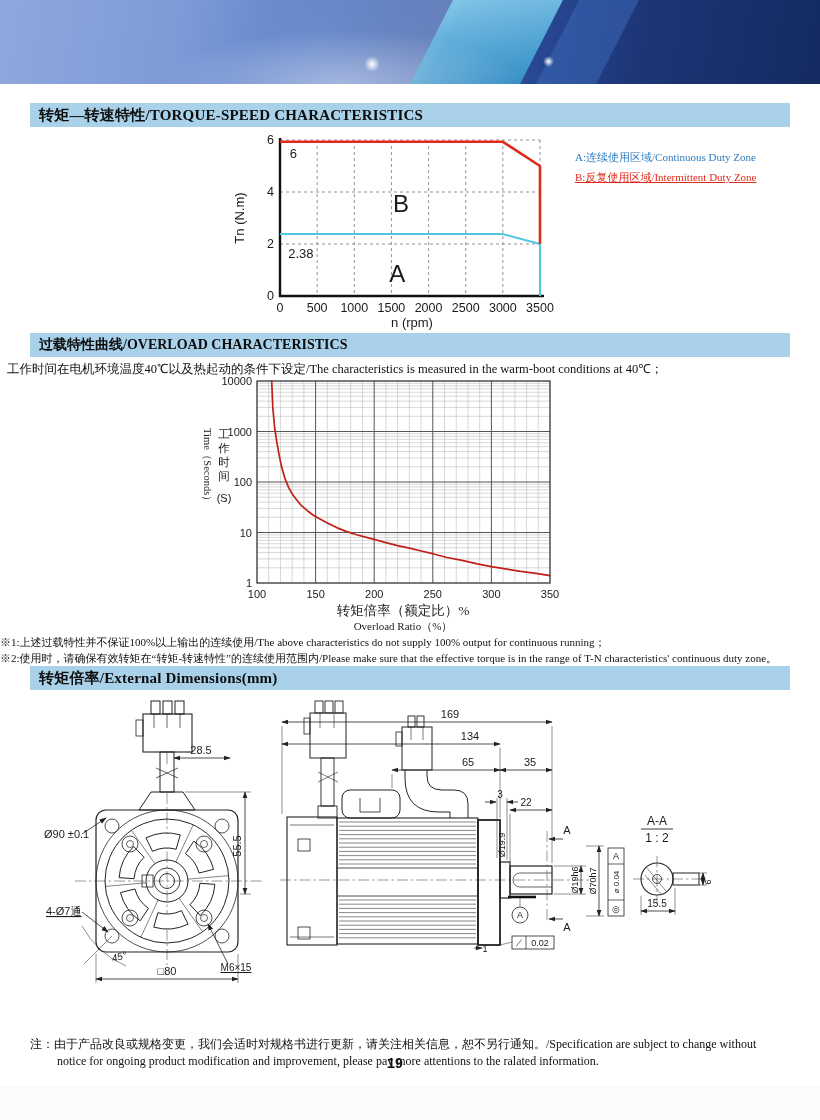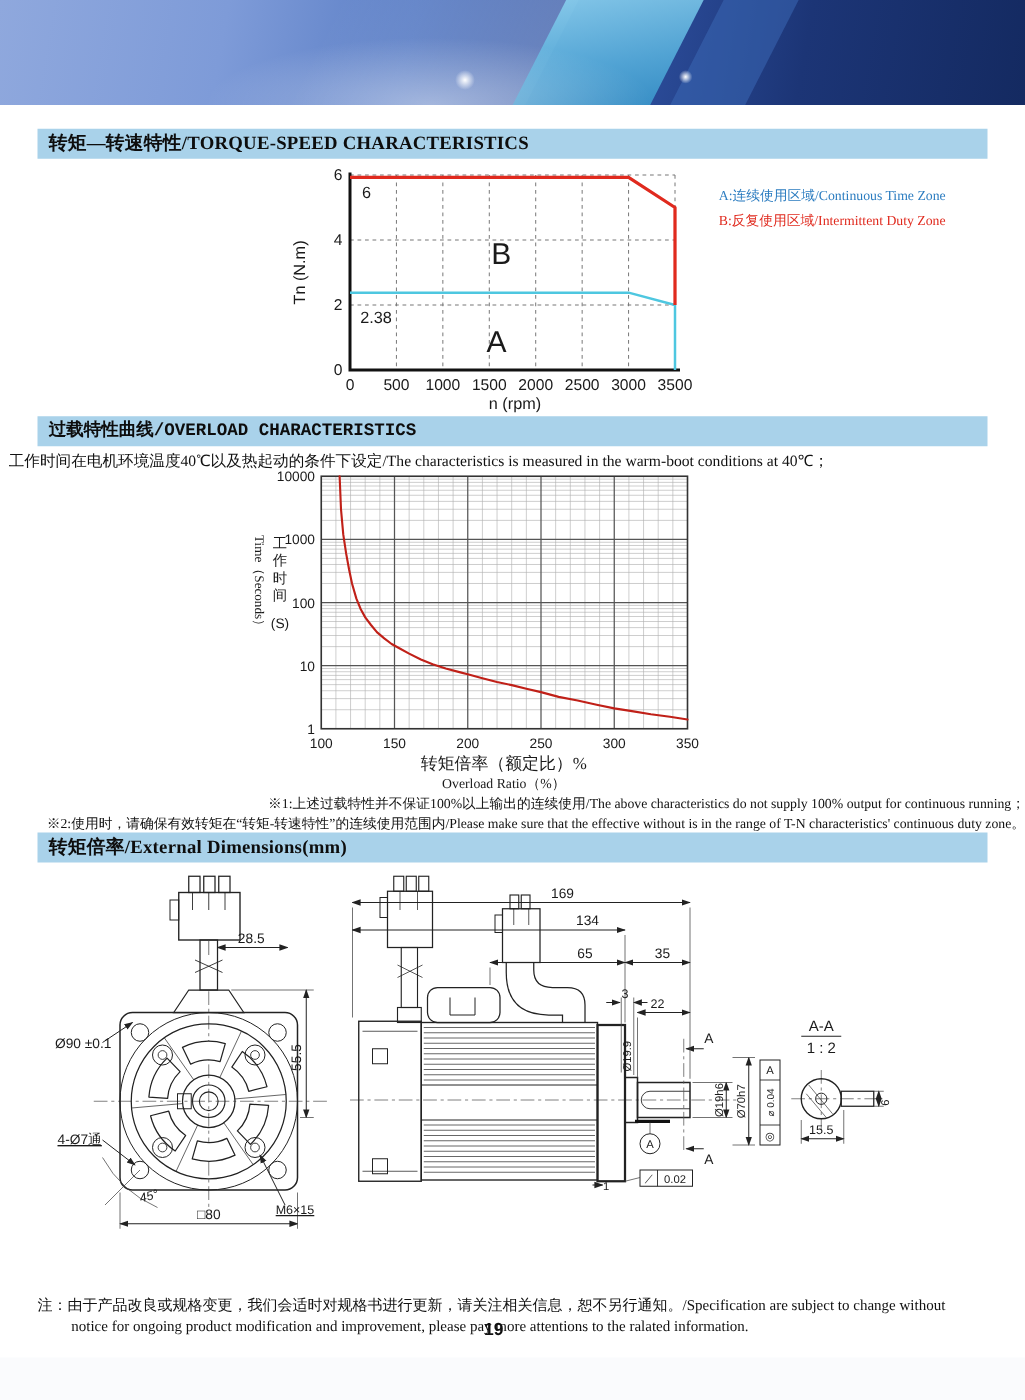--- a/index.html
+++ b/index.html
@@ -21,27 +21,27 @@
     background:radial-gradient(ellipse 300px 90px at 42% 100%,rgba(255,255,255,.38),rgba(255,255,255,0) 60%);}
   .bn-dot{position:absolute;border-radius:50%;background:radial-gradient(circle,#ffffff 0%,rgba(255,255,255,0) 70%);}
   .d1{left:364px;top:56px;width:16px;height:16px;}
   .d2{left:543px;top:56px;width:11px;height:11px;}
 
   
   .secbar{position:absolute;left:30px;width:760px;height:24px;background:#a9d2ea;
     font-family:"Liberation Serif",serif;font-weight:bold;font-size:15px;line-height:24px;
     padding-left:9px;box-sizing:border-box;color:#0d0d0d;letter-spacing:.2px;}
   .s1{top:103px;}
-  .s2{top:333px;font-family:Liberation Mono, monospace;font-size:14px;letter-spacing:0;}
+  .s2{top:333px;font-family:Liberation Serif, serif;font-size:14px;letter-spacing:0;}
   .s3{top:666px;}
 
   
   .legend{position:absolute;left:575px;top:147px;font-size:11px;font-family:"Liberation Serif",serif;line-height:20px;}
   .cond{position:absolute;left:0;top:360px;width:670px;text-align:center;font-size:12.5px;font-family:Liberation Serif, serif;}
-  .note{position:absolute;left:0;width:820px;text-align:right;font-size:11px;}
+  .note{position:absolute;left:0;width:820px;text-align:left;font-size:11px;}
   .n1{top:635px;}
   .n2{top:651px;}
 
   
   .footnote{position:absolute;left:30px;top:1036px;width:726px;font-size:12px;line-height:1.45;
     padding-left:27px;text-indent:-27px;}
   .pagenum{position:absolute;left:0;top:1055px;width:790px;text-align:center;
     font-family:"Liberation Sans",sans-serif;font-size:14px;font-weight:600;}
   .footer-band{position:absolute;left:0;top:1086px;width:820px;height:34px;background:#fafbfd;}
 
@@ -93,22 +93,22 @@
     <text transform="translate(14,88) rotate(-90)" text-anchor="middle" font-size="13" font-family="&quot;Liberation Sans&quot;,sans-serif">Tn (N.m)</text>
     <polyline points="50,104.12 272.85714285714283,104.12 310,114 310,166" fill="none" stroke="#4ec7e0" stroke-width="2" stroke-linejoin="round"></polyline>
     <polyline points="50,11.819999999999993 272.85714285714283,11.819999999999993 310,36 310,114" fill="none" stroke="#e02a1e" stroke-width="2.6" stroke-linejoin="round"></polyline>
     <text x="59.65714285714286" y="28.200000000000017" fill="#e02a1e" font-size="13" font-family="&quot;Liberation Sans&quot;,sans-serif">6</text>
     <text x="58.17142857142857" y="128.3" fill="#7fd6e8" font-size="13" font-family="&quot;Liberation Sans&quot;,sans-serif">2.38</text>
     <text x="162.9142857142857" y="81.5" fill="#e02a1e" font-size="24" font-family="&quot;Liberation Sans&quot;,sans-serif">B</text>
     <text x="159.2" y="151.7" fill="#4ec7e0" font-size="24" font-family="&quot;Liberation Sans&quot;,sans-serif">A</text>
   </svg>
 
 <div class="legend">
-  <div id="legA" style="color: rgb(43, 124, 192);">A:连续使用区域/Continuous Time Zone</div>
-  <div id="legB" style="color: rgb(224, 42, 30);">B:反复使用区域/Intermittent Duty Zone</div>
+  <div id="legA" style="color: rgb(43, 124, 192);">A:连续使用区域/Continuous Duty Zone</div>
+  <div id="legB" style="color: rgb(224, 42, 30); text-decoration: underline;">B:反复使用区域/Intermittent Duty Zone</div>
 </div>
 
 <div class="secbar s2">过载特性曲线/OVERLOAD CHARACTERISTICS</div>
 <div class="cond">工作时间在电机环境温度40℃以及热起动的条件下设定/The characteristics is measured in the warm-boot conditions at 40℃；</div>
 
 <svg id="overloadChart" class="abs" style="left:180px;top:372px" width="420" height="262">
     <line x1="88.72" y1="9" x2="88.72" y2="211" stroke="#b0b0b0" stroke-width="0.5"></line>
     <line x1="100.44" y1="9" x2="100.44" y2="211" stroke="#b0b0b0" stroke-width="0.5"></line>
     <line x1="112.16" y1="9" x2="112.16" y2="211" stroke="#b0b0b0" stroke-width="0.5"></line>
     <line x1="123.88" y1="9" x2="123.88" y2="211" stroke="#b0b0b0" stroke-width="0.5"></line>
@@ -184,21 +184,21 @@
     <text x="44" y="80" text-anchor="middle" font-size="11.5">作</text>
     <text x="44" y="94" text-anchor="middle" font-size="11.5">时</text>
     <text x="44" y="108" text-anchor="middle" font-size="11.5">间</text>
     <text x="44" y="130" text-anchor="middle" font-size="11" font-family="&quot;Liberation Sans&quot;,sans-serif">(S)</text>
     <text x="223" y="243" text-anchor="middle" font-size="13.5">转矩倍率（额定比）%</text>
     <text x="223" y="258" text-anchor="middle" font-size="11" font-family="&quot;Liberation Serif&quot;,serif">Overload Ratio（%）</text>
     <polyline points="91.7,9.0 92.8,35.4 94.6,55.5 96.9,70.7 99.3,83.8 101.6,94.8 105.1,106.9 108.6,115.4 112.2,121.9 116.8,128.0 121.5,133.7 127.4,138.7 133.3,143.2 139.1,146.4 147.3,150.9 156.7,155.6 166.1,159.4 176.6,162.8 188.3,165.9 194.2,167.4 205.9,170.6 217.6,173.6 229.4,176.1 241.1,179.0 252.8,181.7 266.9,185.5 282.1,188.4 297.3,191.8 311.4,194.7 325.5,196.9 340.7,199.4 355.9,201.4 370.0,203.6" fill="none" stroke="#c02018" stroke-width="1.7" stroke-linejoin="round" stroke-linecap="round"></polyline>
   </svg>
 
 <div class="note n1">※1:上述过载特性并不保证100%以上输出的连续使用/The above characteristics do not supply 100% output for continuous running；</div>
-<div class="note n2">※2:使用时，请确保有效转矩在“转矩-转速特性”的连续使用范围内/Please make sure that the effective without is in the range of T-N characteristics' continuous duty zone。</div>
+<div class="note n2">※2:使用时，请确保有效转矩在“转矩-转速特性”的连续使用范围内/Please make sure that the effective torque is in the range of T-N characteristics' continuous duty zone。</div>
 
 <div class="secbar s3">转矩倍率/External Dimensions(mm)</div>
 
 <svg id="dims" class="abs" style="left:30px;top:698px" width="780" height="300" viewBox="0 0 780 300">
   <defs>
     <marker id="arw" viewBox="0 0 10 10" refX="9" refY="5" markerWidth="9" markerHeight="9" orient="auto-start-reverse">
       <path d="M0,1.5 L10,5 L0,8.5 Z" fill="#222"></path>
     </marker>
   </defs>
 

